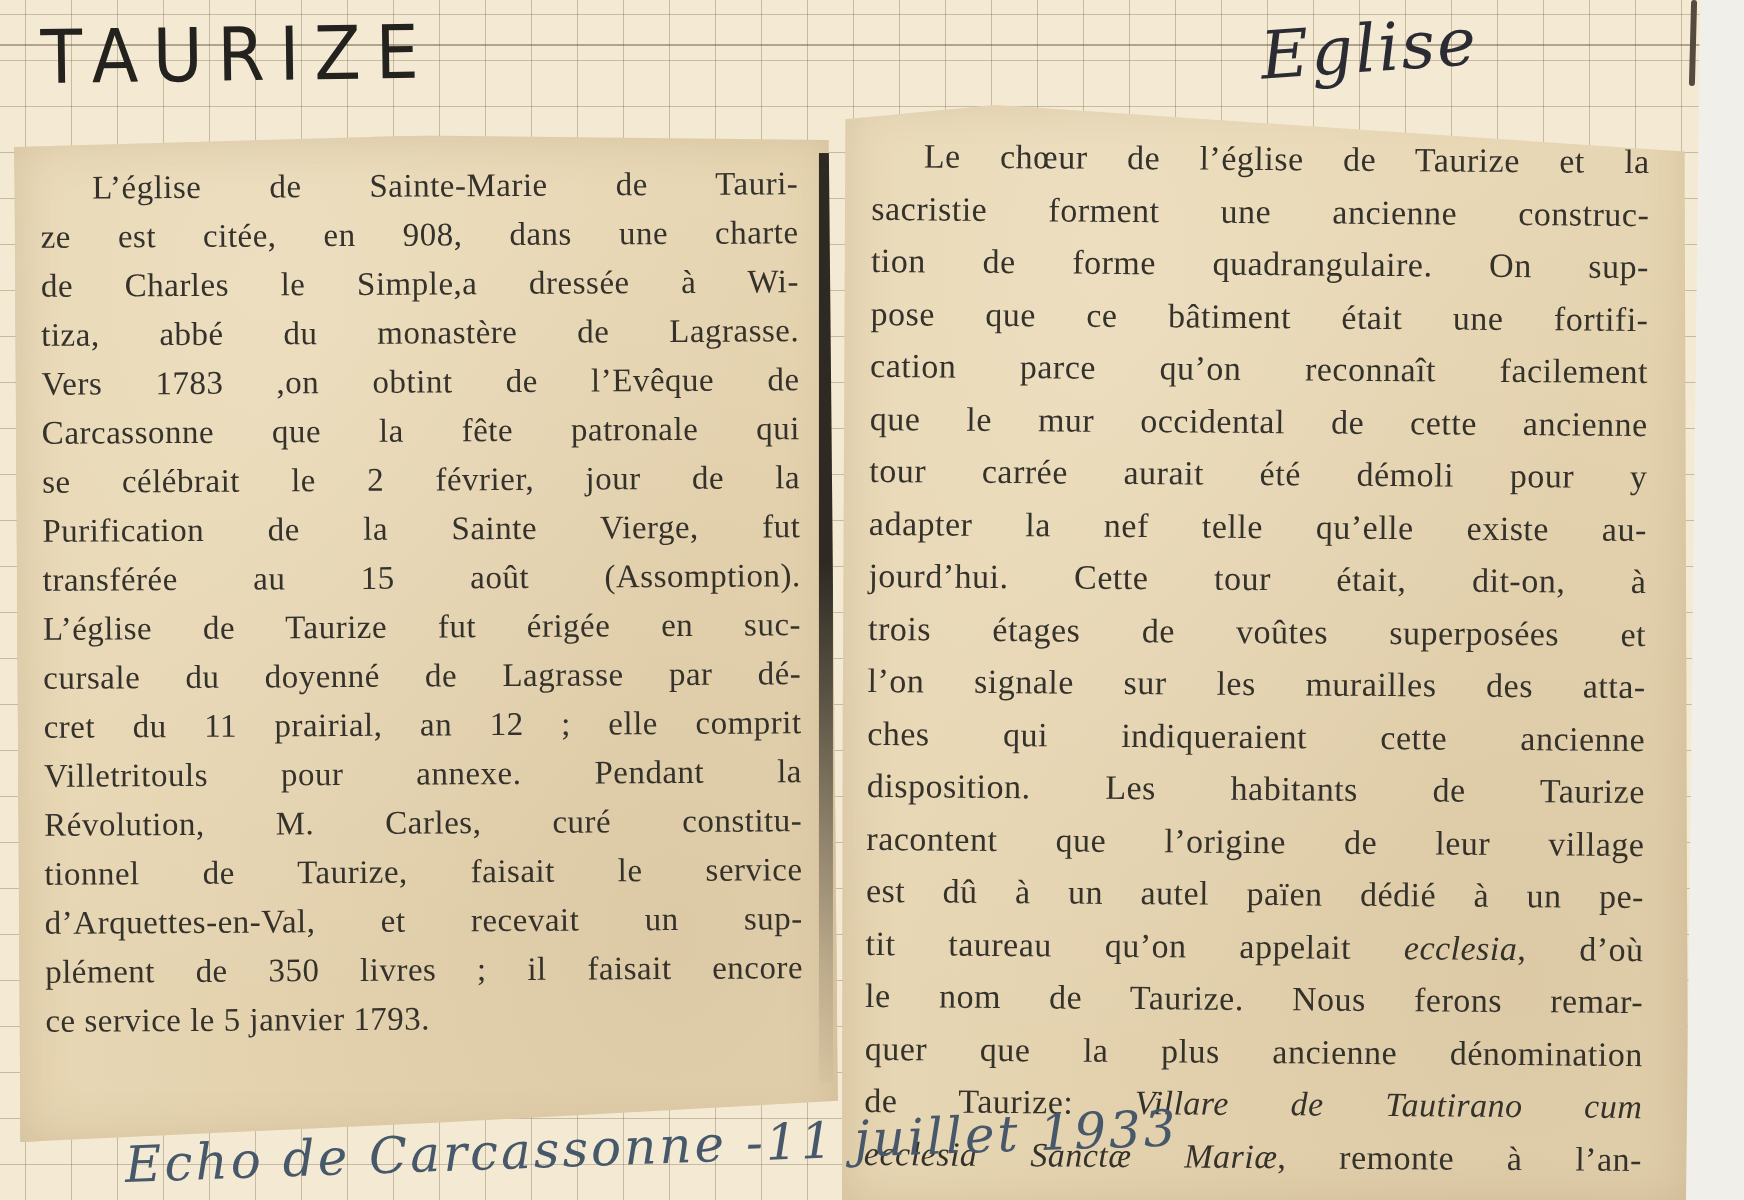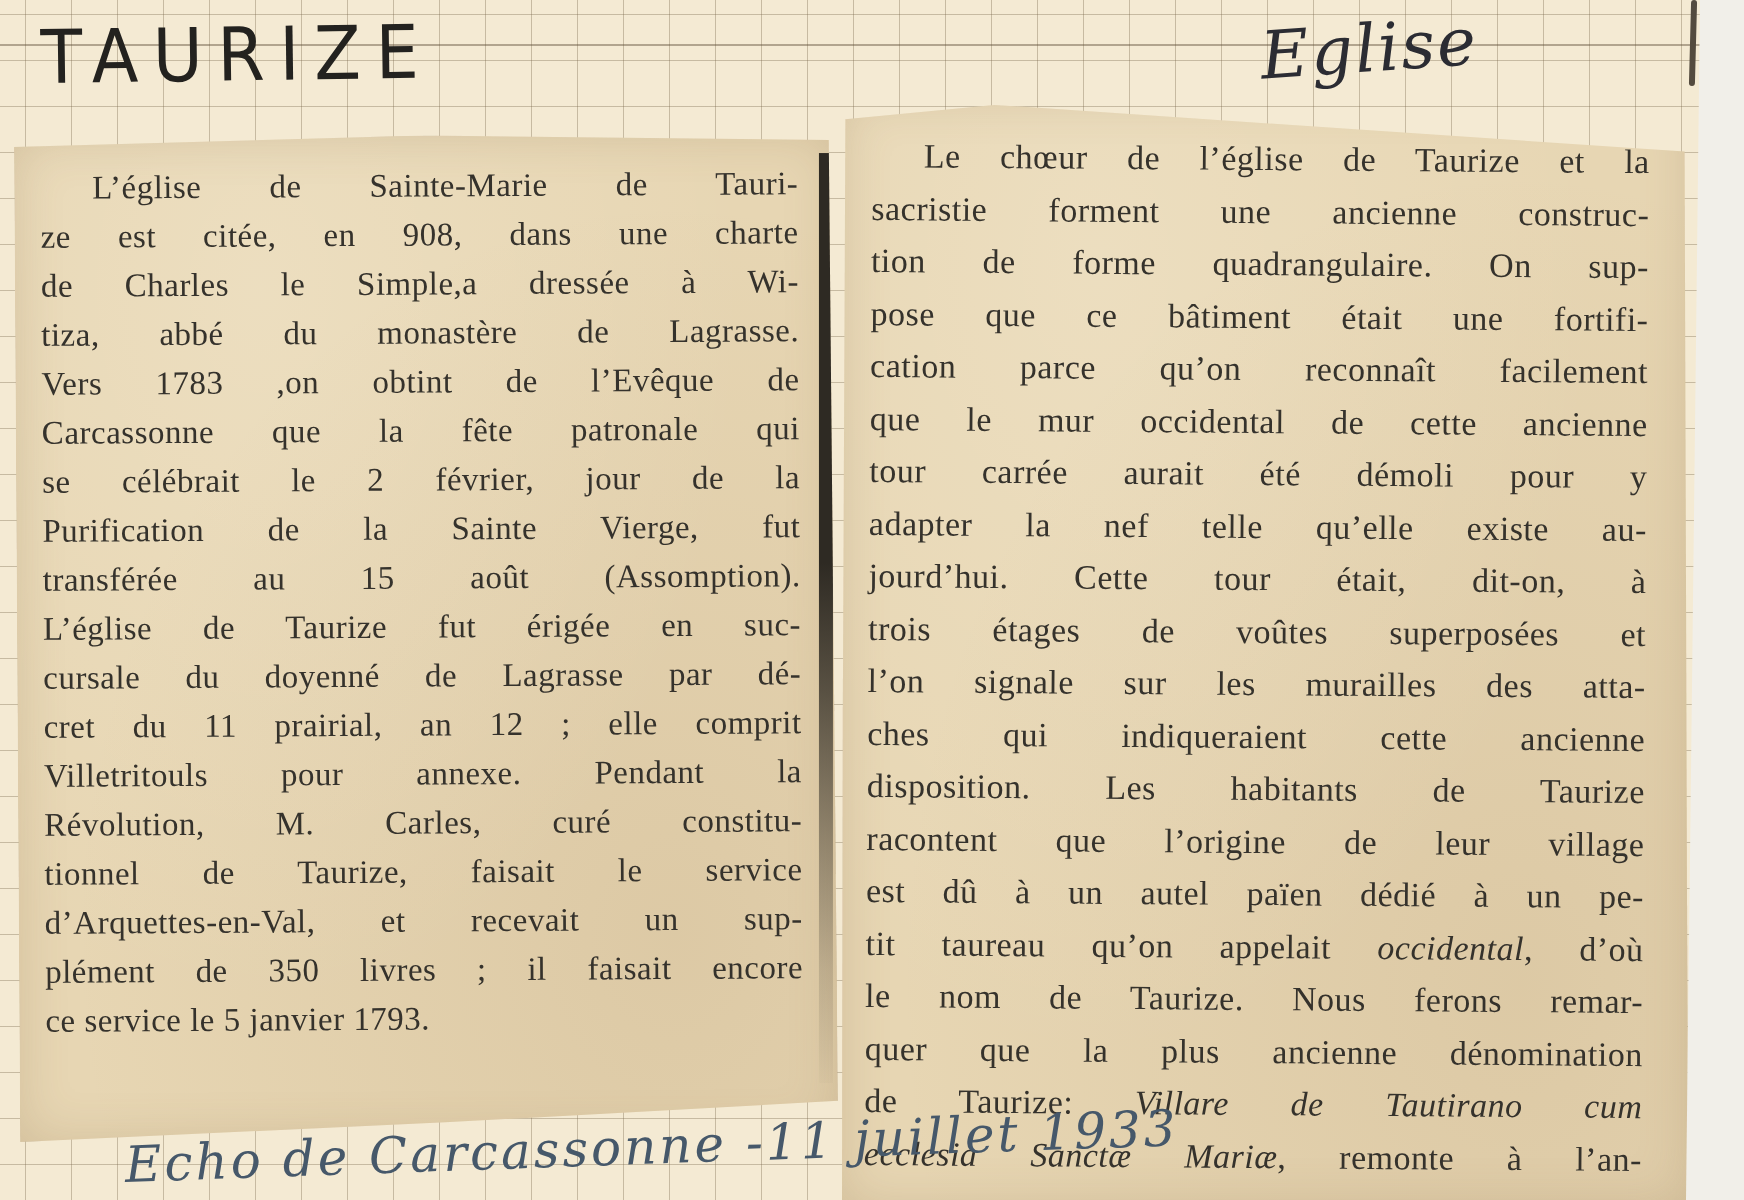--- a/index.html
+++ b/index.html
@@ -122,21 +122,21 @@
         <div class="tline"><span>que le mur occidental de cette ancienne</span></div>
         <div class="tline"><span>tour carrée aurait été démoli pour y</span></div>
         <div class="tline"><span>adapter la nef telle qu’elle existe au-</span></div>
         <div class="tline"><span>jourd’hui. Cette tour était, dit-on, à</span></div>
         <div class="tline"><span>trois étages de voûtes superposées et</span></div>
         <div class="tline"><span>l’on signale sur les murailles des atta-</span></div>
         <div class="tline"><span>ches qui indiqueraient cette ancienne</span></div>
         <div class="tline"><span>disposition. Les habitants de Taurize</span></div>
         <div class="tline"><span>racontent que l’origine de leur village</span></div>
         <div class="tline"><span>est dû à un autel païen dédié à un pe-</span></div>
-        <div class="tline"><span>tit taureau qu’on appelait </span><span class="it">occidental</span><span>, d’où</span></div>
+        <div class="tline"><span>tit taureau qu’on appelait </span><span class="it">ecclesia</span><span>, d’où</span></div>
         <div class="tline"><span>le nom de Taurize. Nous ferons remar-</span></div>
         <div class="tline"><span>quer que la plus ancienne dénomination</span></div>
         <div class="tline"><span>de Taurize: </span><span class="it">Villare de Tautirano cum</span></div>
         <div class="tline"><span class="it">ecclesia Sanctæ Mariæ</span><span>, remonte à l’an-</span></div>
       </div>
   </div>
 
   <div class="hw-source">Echo de Carcassonne -11 juillet 1933</div>
 
   <div class="scan-edge"></div>

